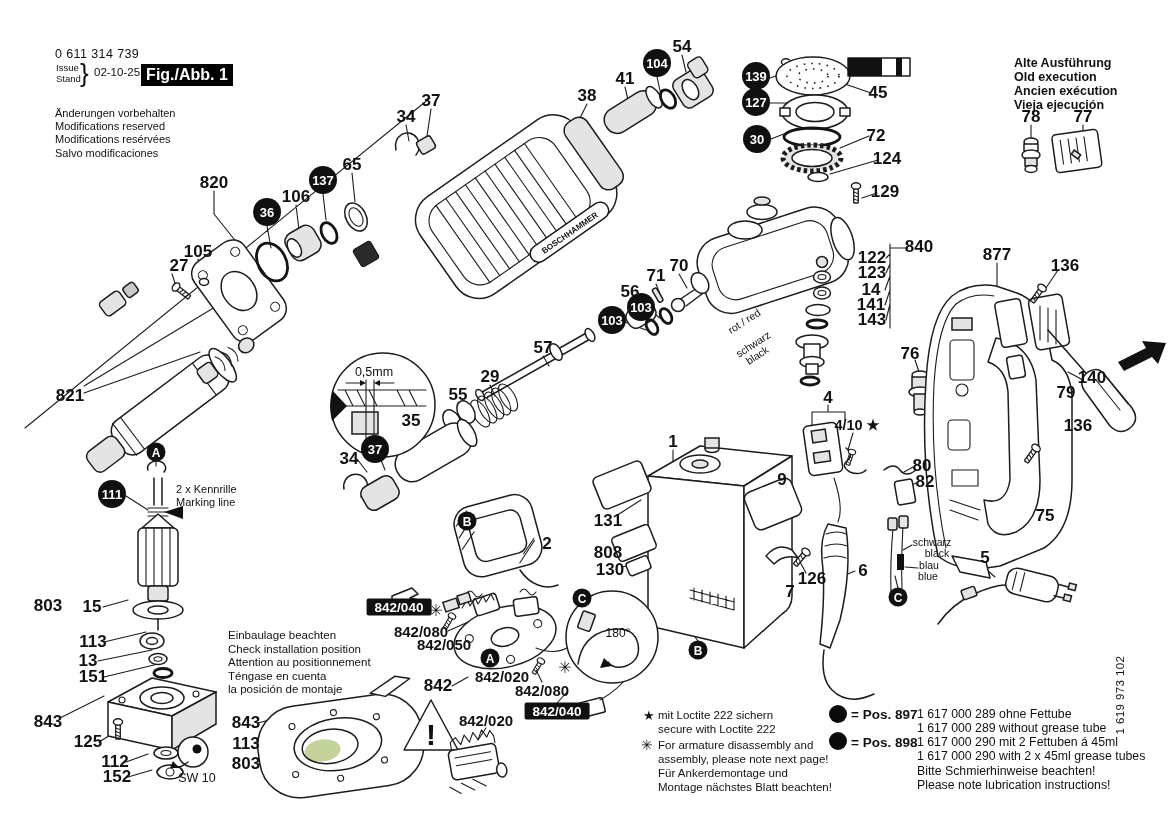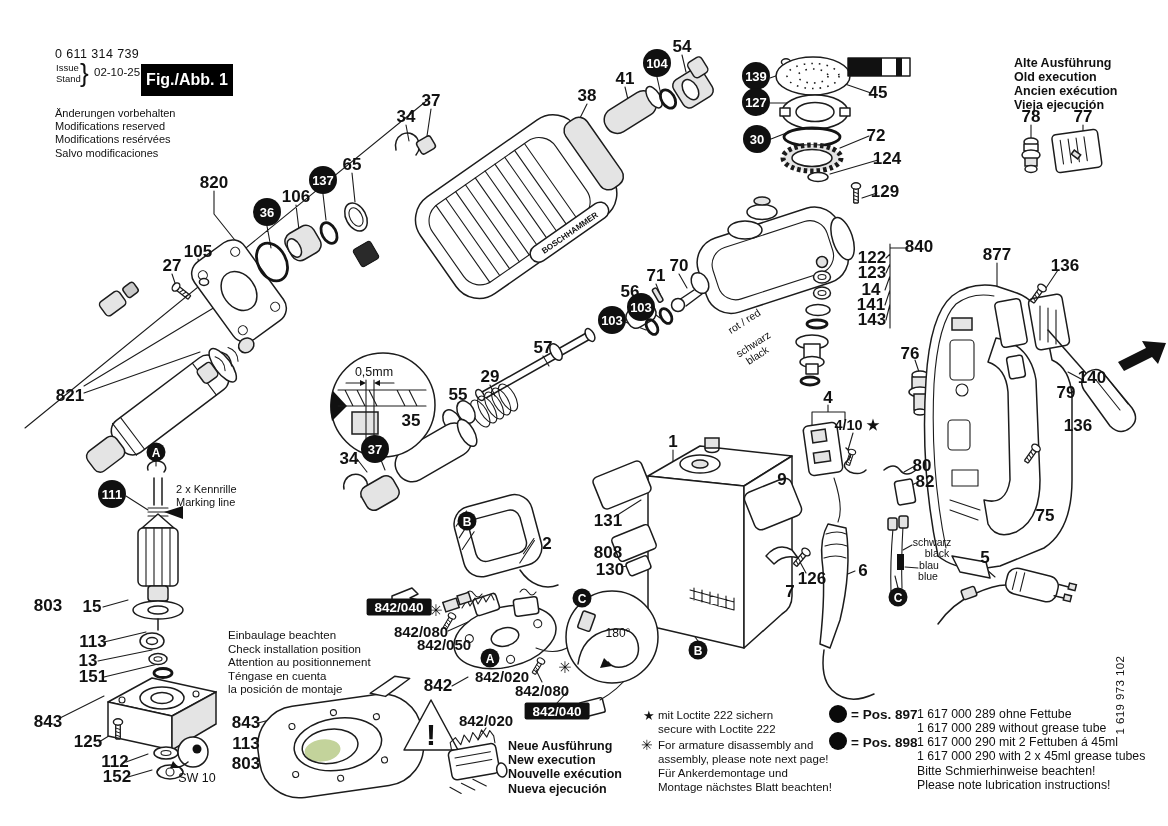--- a/index.html
+++ b/index.html
@@ -18,21 +18,21 @@
          font-size:13px;font-weight:700;display:flex;align-items:center;justify-content:center}
   .lbl.l{width:19px;height:19px;border-radius:50%;background:#101010;color:#fff;
          font-size:12px;font-weight:700;display:flex;align-items:center;justify-content:center}
   .lbl.p{background:#101010;color:#fff;border-radius:2px;padding:1px 8px;
          font-size:13.5px;font-weight:700}
   .note{position:absolute;white-space:nowrap}
   .hdr-pn{position:absolute;left:55px;top:47px;font-size:12.5px;letter-spacing:.4px}
   .issue{position:absolute;left:56px;top:62px;font-size:9.5px;line-height:11px}
   .brace{position:absolute;left:80px;top:58px;font-size:26px;font-weight:300}
   .idate{position:absolute;left:94px;top:66px;font-size:11.5px}
-  .figbox{position:absolute;left:141px;top:64px;width:92px;height:32px;background:#000;color:#fff;
+  .figbox{position:absolute;left:141px;top:64px;width:92px;height:22px;background:#000;color:#fff;
           font-size:16px;font-weight:700;display:flex;align-items:center;justify-content:center}
   #note-mods{left:55px;top:107px;font-size:11px;line-height:13.2px}
   #note-old{left:1014px;top:56px;font-size:12.5px;line-height:14px;font-weight:700}
   #note-marking{left:176px;top:483px;font-size:11px;line-height:12.5px}
   #note-install{left:228px;top:629px;font-size:11.5px;line-height:13.6px}
   #note-new{left:508px;top:739px;font-size:12.5px;line-height:14.2px;font-weight:700}
   .sym{position:absolute;font-size:13px}
   #loctite-lines{left:658px;top:708px;font-size:11.5px;line-height:14px}
   #armature-lines{left:658px;top:738px;font-size:11.5px;line-height:14px}
   .poslabel{position:absolute;font-size:13.5px;font-weight:700}
@@ -478,21 +478,21 @@
       <div class="lbl n" style="left: 878px; top: 93px;">45</div>
       <div class="lbl n" style="left: 876px; top: 136px;">72</div>
       <div class="lbl n" style="left: 887px; top: 159px;">124</div>
       <div class="lbl n" style="left: 885px; top: 192px;">129</div>
       <div class="lbl n" style="left: 214px; top: 183px;">820</div>
       <div class="lbl n" style="left: 352px; top: 165px;">65</div>
       <div class="lbl b" style="left: 323px; top: 180px;">137</div>
       <div class="lbl n" style="left: 296px; top: 197px;">106</div>
       <div class="lbl b" style="left: 267px; top: 212px;">36</div>
       <div class="lbl n" style="left: 198px; top: 252px;">105</div>
-      <div class="lbl n" style="left: 172px; top: 266px;">27</div>
+      <div class="lbl n" style="left: 179px; top: 266px;">27</div>
       <div class="lbl n" style="left: 70px; top: 396px;">821</div>
       <div class="lbl n" style="left: 1031px; top: 117px;">78</div>
       <div class="lbl n" style="left: 1083px; top: 117px;">77</div>
       <div class="lbl n" style="left: 679px; top: 266px;">70</div>
       <div class="lbl n" style="left: 656px; top: 276px;">71</div>
       <div class="lbl n" style="left: 630px; top: 292px;">56</div>
       <div class="lbl b" style="left: 612px; top: 320px;">103</div>
       <div class="lbl b" style="left: 641px; top: 307px;">103</div>
       <div class="lbl n" style="left: 919px; top: 247px;">840</div>
       <div class="lbl n" style="left: 872px; top: 258px;">122</div>
@@ -593,26 +593,20 @@
       <div>2 x Kennrille</div>
       <div>Marking line</div>
     </div>
 <div class="note" id="note-install">
       <div>Einbaulage beachten</div>
       <div>Check installation position</div>
       <div>Attention au positionnement</div>
       <div>Téngase en cuenta</div>
       <div>la posición de montaje</div>
     </div>
-<div class="note" id="note-new">
-      <div>Neue Ausführung</div>
-      <div>New execution</div>
-      <div>Nouvelle exécution</div>
-      <div>Nueva ejecución</div>
-    </div>
 
 <div class="sym" style="left:643px;top:708px">★</div>
 <div class="note" id="loctite-lines">
       <div>mit Loctite 222 sichern</div>
       <div>secure with Loctite 222</div>
     </div>
 <div class="sym" style="left:641px;top:737px;font-size:14px">✳</div>
 <div class="note" id="armature-lines">
       <div>For armature disassembly and</div>
       <div>assembly, please note next page!</div>

